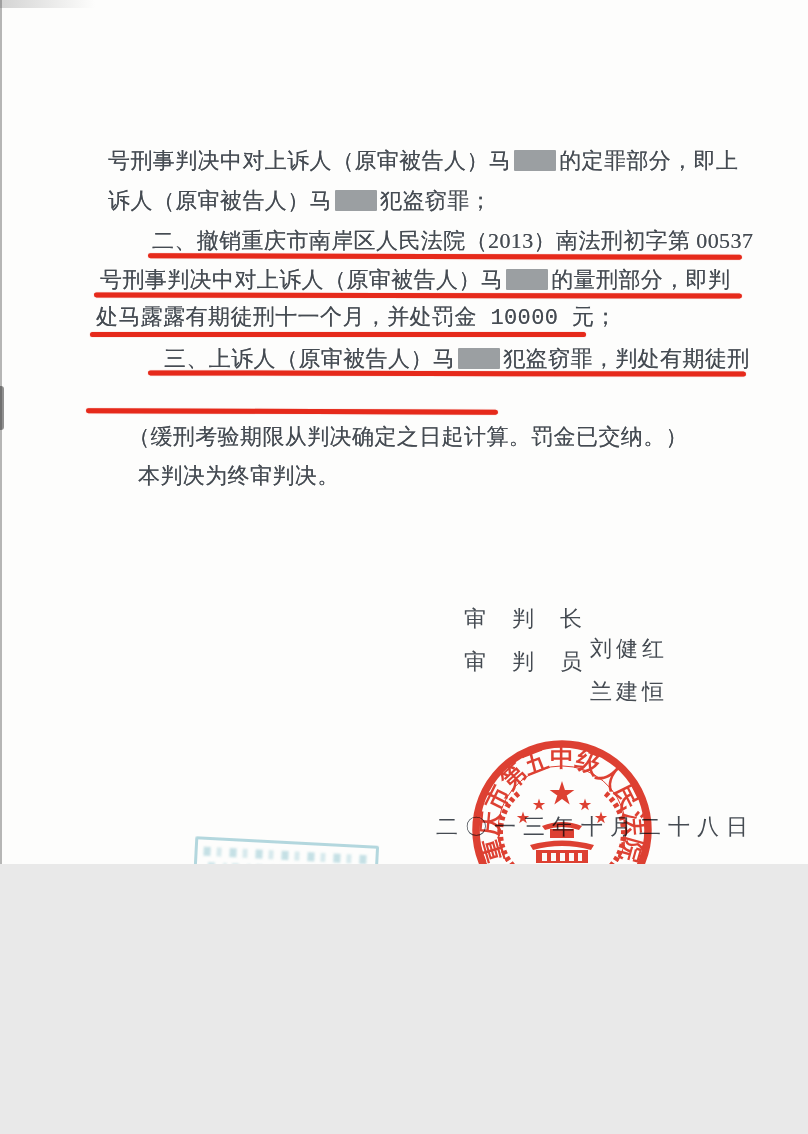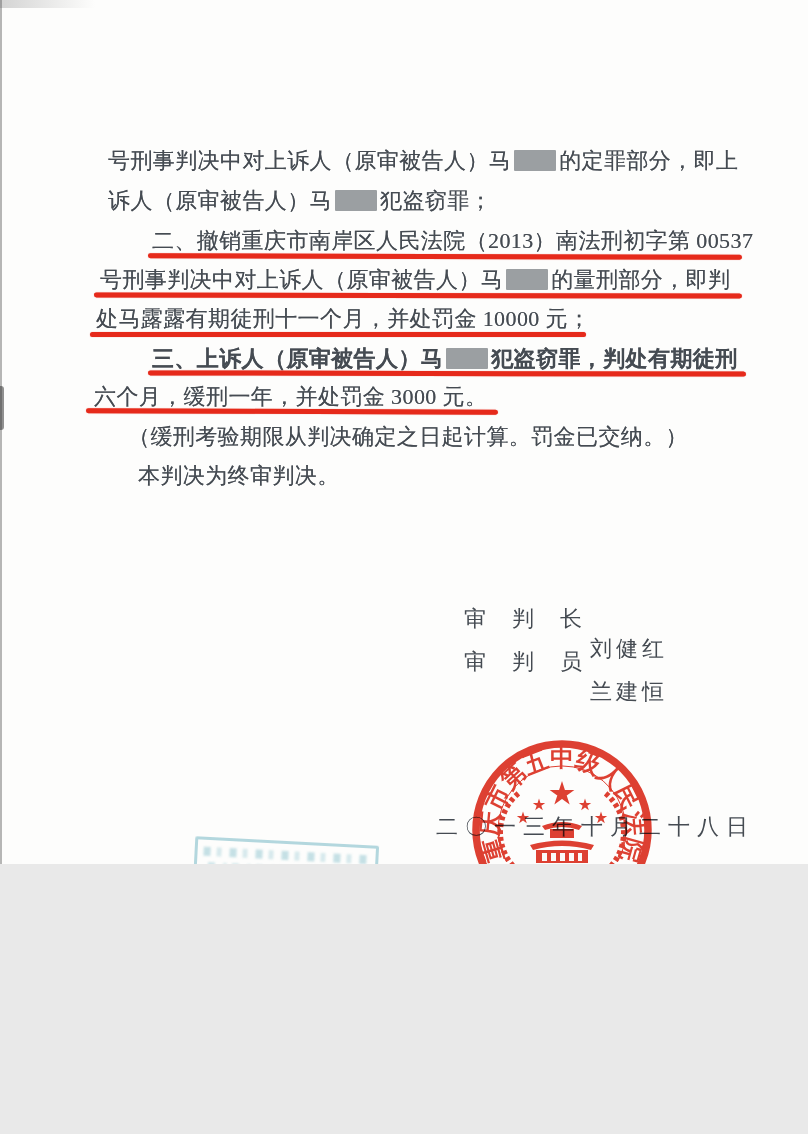--- a/index.html
+++ b/index.html
@@ -101,27 +101,26 @@
   <div class="line" style="left:108px;top:148px;"><span>号刑事判决中对上诉人（原审被告人）马</span><span class="redaction"></span><span>的定罪部分，即上</span></div>
 
   <div class="line" style="left:108px;top:188px;"><span>诉人（原审被告人）马</span><span class="redaction"></span><span>犯盗窃罪；</span></div>
 
   <div class="line" style="left:152px;top:228px;">二、撤销重庆市南岸区人民法院（2013）南法刑初字第 00537</div>
   <div class="red-underline" style="left:148px;top:254px;width:594px;transform:rotate(.15deg);"></div>
 
   <div class="line" style="left:100px;top:267px;text-align:center;"><span>号刑事判决中对上诉人（原审被告人）马</span><span class="redaction"></span><span>的量刑部分，即判</span></div>
   <div class="red-underline" style="left:94px;top:293px;width:648px;transform:rotate(.1deg);"></div>
 
-  <div class="line" style="left:96px;top:306px;">处马露露有期徒刑十一个月，并处罚金 10000 元；</div>
+  <div class="line" style="left:96px;top:306px;font-family:Liberation Mono, monospace;">处马露露有期徒刑十一个月，并处罚金 10000 元；</div>
   <div class="red-underline" style="left:90px;top:332px;width:496px;"></div>
 
-  <div class="line" style="left:152px;top:346px;font-weight:bold;"><span>三、上诉人（原审被告人）马</span><span class="redaction"></span><span>犯盗窃罪，判处有期徒刑</span></div>
+  <div class="line" style="left:164px;top:346px;"><span>三、上诉人（原审被告人）马</span><span class="redaction"></span><span>犯盗窃罪，判处有期徒刑</span></div>
   <div class="red-underline" style="left:148px;top:371px;width:598px;transform:rotate(.12deg);"></div>
 
-  <div class="line" style="left:94px;top:384px;">六个月，缓刑一年，并处罚金 3000 元。</div>
   <div class="red-underline" style="left:86px;top:409px;width:412px;transform:rotate(.2deg);"></div>
 
   <div class="line" style="left:128px;top:424px;">（缓刑考验期限从判决确定之日起计算。罚金已交纳。）</div>
   <div class="line" style="left:138px;top:463px;">本判决为终审判决。</div>
 
   <div class="sig-row" style="left:442px;top:621px;">
     <span class="sig-role">审　判　员</span>
     <span class="sig-name">兰建恒</span>
   </div>
   <div class="sig-row" style="left:442px;top:578px;">

